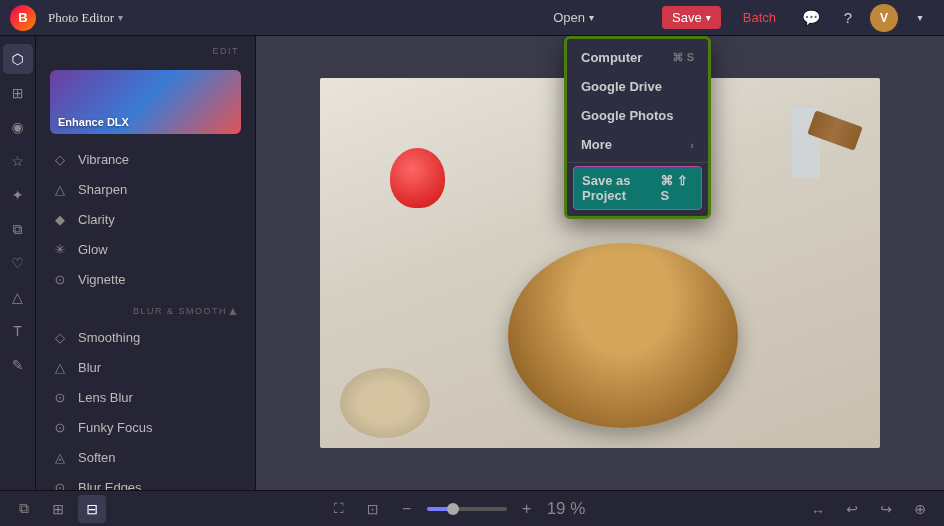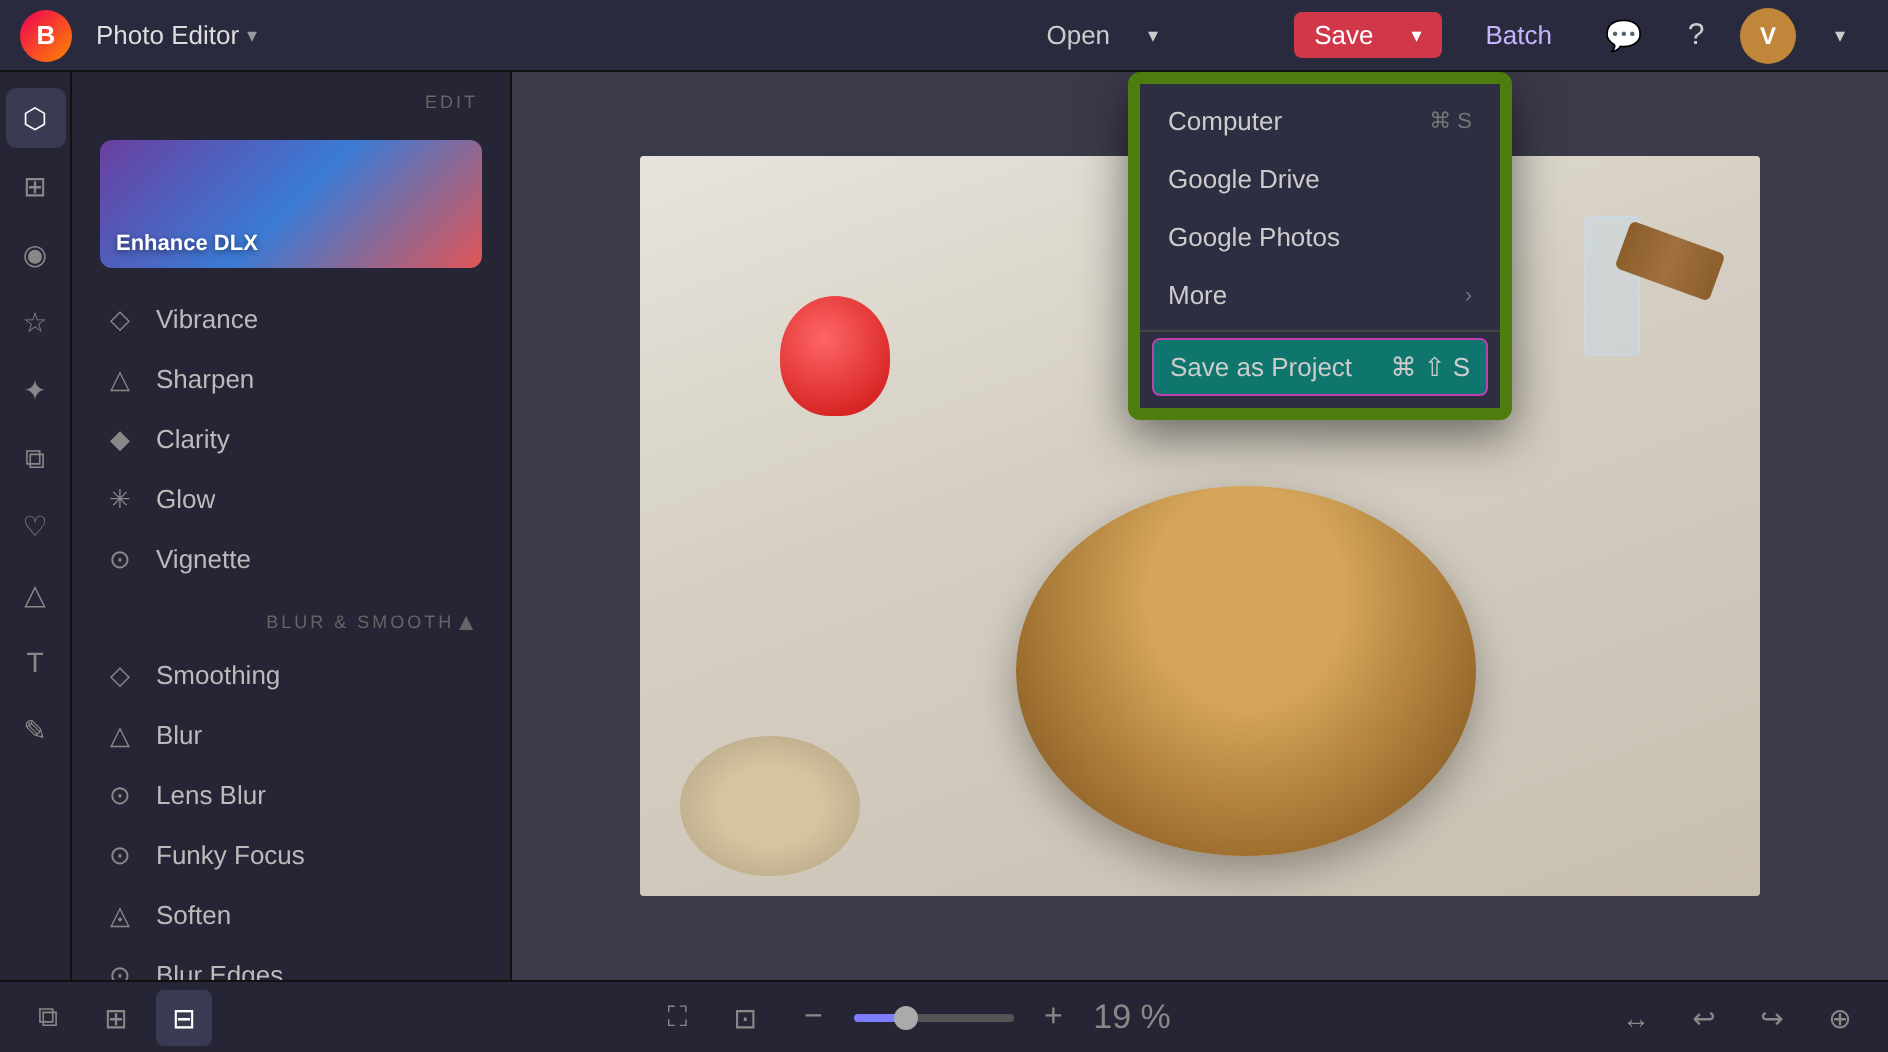--- a/index.html
+++ b/index.html
@@ -31,43 +31,43 @@
       width: 26px;
       height: 26px;
       border-radius: 50%;
       background: linear-gradient(135deg, #e05, #f80);
       display: flex; align-items: center; justify-content: center;
       font-size: 13px; color: white; font-weight: bold;
     }
     .topbar-app-name {
       color: #ddd;
       font-size: 13px;
-      display: flex; align-items: center; gap: 4px;
+      display: flex; align-items: center; gap: 4px; font-family: Liberation Serif, serif;
     }
     .topbar-app-name .chevron { font-size: 10px; color: #999; }
     .topbar-spacer { flex: 1; }
     .topbar-btn {
       background: none;
       border: none;
       color: #ccc;
       font-size: 13px;
       cursor: pointer;
       padding: 4px 10px;
       border-radius: 4px;
-      display: flex; align-items: center; gap: 19px;
+      display: flex; align-items: center; gap: 4px;
     }
     .topbar-btn.save-btn {
       background: #d0384a;
       color: white;
       border-radius: 4px;
       margin-left: 46px;
     }
     .topbar-btn .chevron { font-size: 10px; }
     .topbar-batch {
-      color: #c4b5fd;
+      color: #ef4444;
       font-size: 13px;
       padding: 4px 10px;
     }
     .topbar-icons {
       display: flex; gap: 8px; align-items: center;
     }
     .topbar-icon-btn {
       width: 28px; height: 28px;
       border-radius: 50%;
       background: none;
@@ -251,27 +251,28 @@
       width: 28px; height: 28px;
       background: none; border: none;
       color: #888; font-size: 14px; cursor: pointer;
       border-radius: 4px;
       display: flex; align-items: center; justify-content: center;
     }
     .save-dropdown {
       position: absolute;
       top: 36px;
       left: 566px;
-      width: 192px;
+      width: 147px;
       background: #2e2e42;
-      border: 6px solid #4d7c0f;
+      border: 3px solid #4d7c0f;
       border-radius: 6px;
       box-shadow: 0 8px 24px rgba(0,0,0,0.5);
       z-index: 300;
       padding: 4px 0;
+      font-weight: bold;
     }
     .dropdown-item {
       display: flex;
       align-items: center;
       justify-content: space-between;
       padding: 7px 14px;
       font-size: 13px;
       color: #ccc;
       cursor: pointer;
     }

